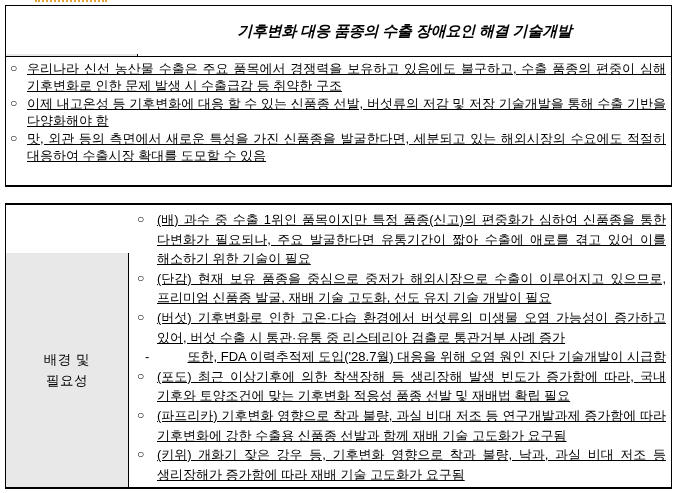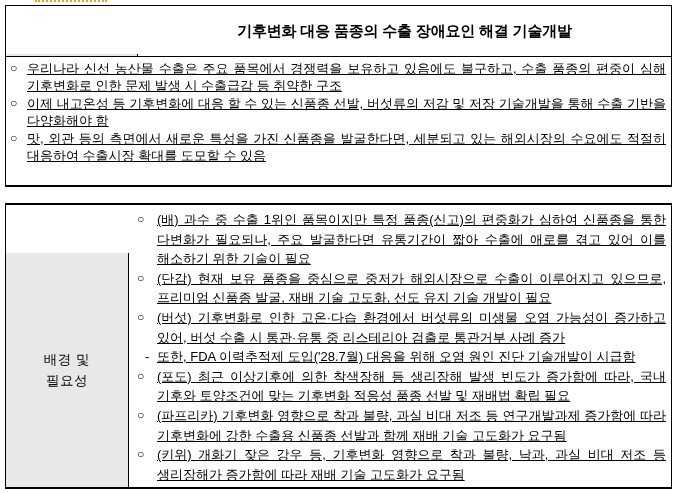--- a/index.html
+++ b/index.html
@@ -43,34 +43,35 @@
   .row-title{height:50px;}
   .row-overview{height:129px;}
   .row-bg{height:282px;}
   .title-cell{
     flex:1;
     display:flex;align-items:center;justify-content:center;
     font-weight:bold;
     font-size:15px;
     text-align:center;
     letter-spacing:-0.2px;
+    font-style:italic;
   }
   .body{flex:1;padding:3px 5px 2px 0;}
   .t1body{font-size:13px;line-height:17.4px;}
   .t2body{font-size:13px;line-height:19.6px;padding-top:5px;}
   .bi{display:flex;}
   .t1body .bi{padding-left:4px;}
   .t1body .mk{flex:0 0 17px;}
   .t2body .bi{padding-left:8px;}
   .t2body .mk{flex:0 0 20px;}
   .mk{font-size:12px;}
   .tx{flex:1;text-align:justify;word-break:keep-all;text-decoration:underline;}
   .bi.sub{padding-left:16px;}
   .bi.sub .mk{flex:0 0 12px;font-size:13px;}
-  .bi.sub .tx{text-align:left;}
+  .bi.sub .tx{text-align:right;}
 </style>
 </head>
 <body>
 
 <div class="artifact"></div>
 
 <div class="tbl tbl1">
   <div class="row row-title">
     <div class="cell head">연구개발과제(연구
 개발주제)명</div>

